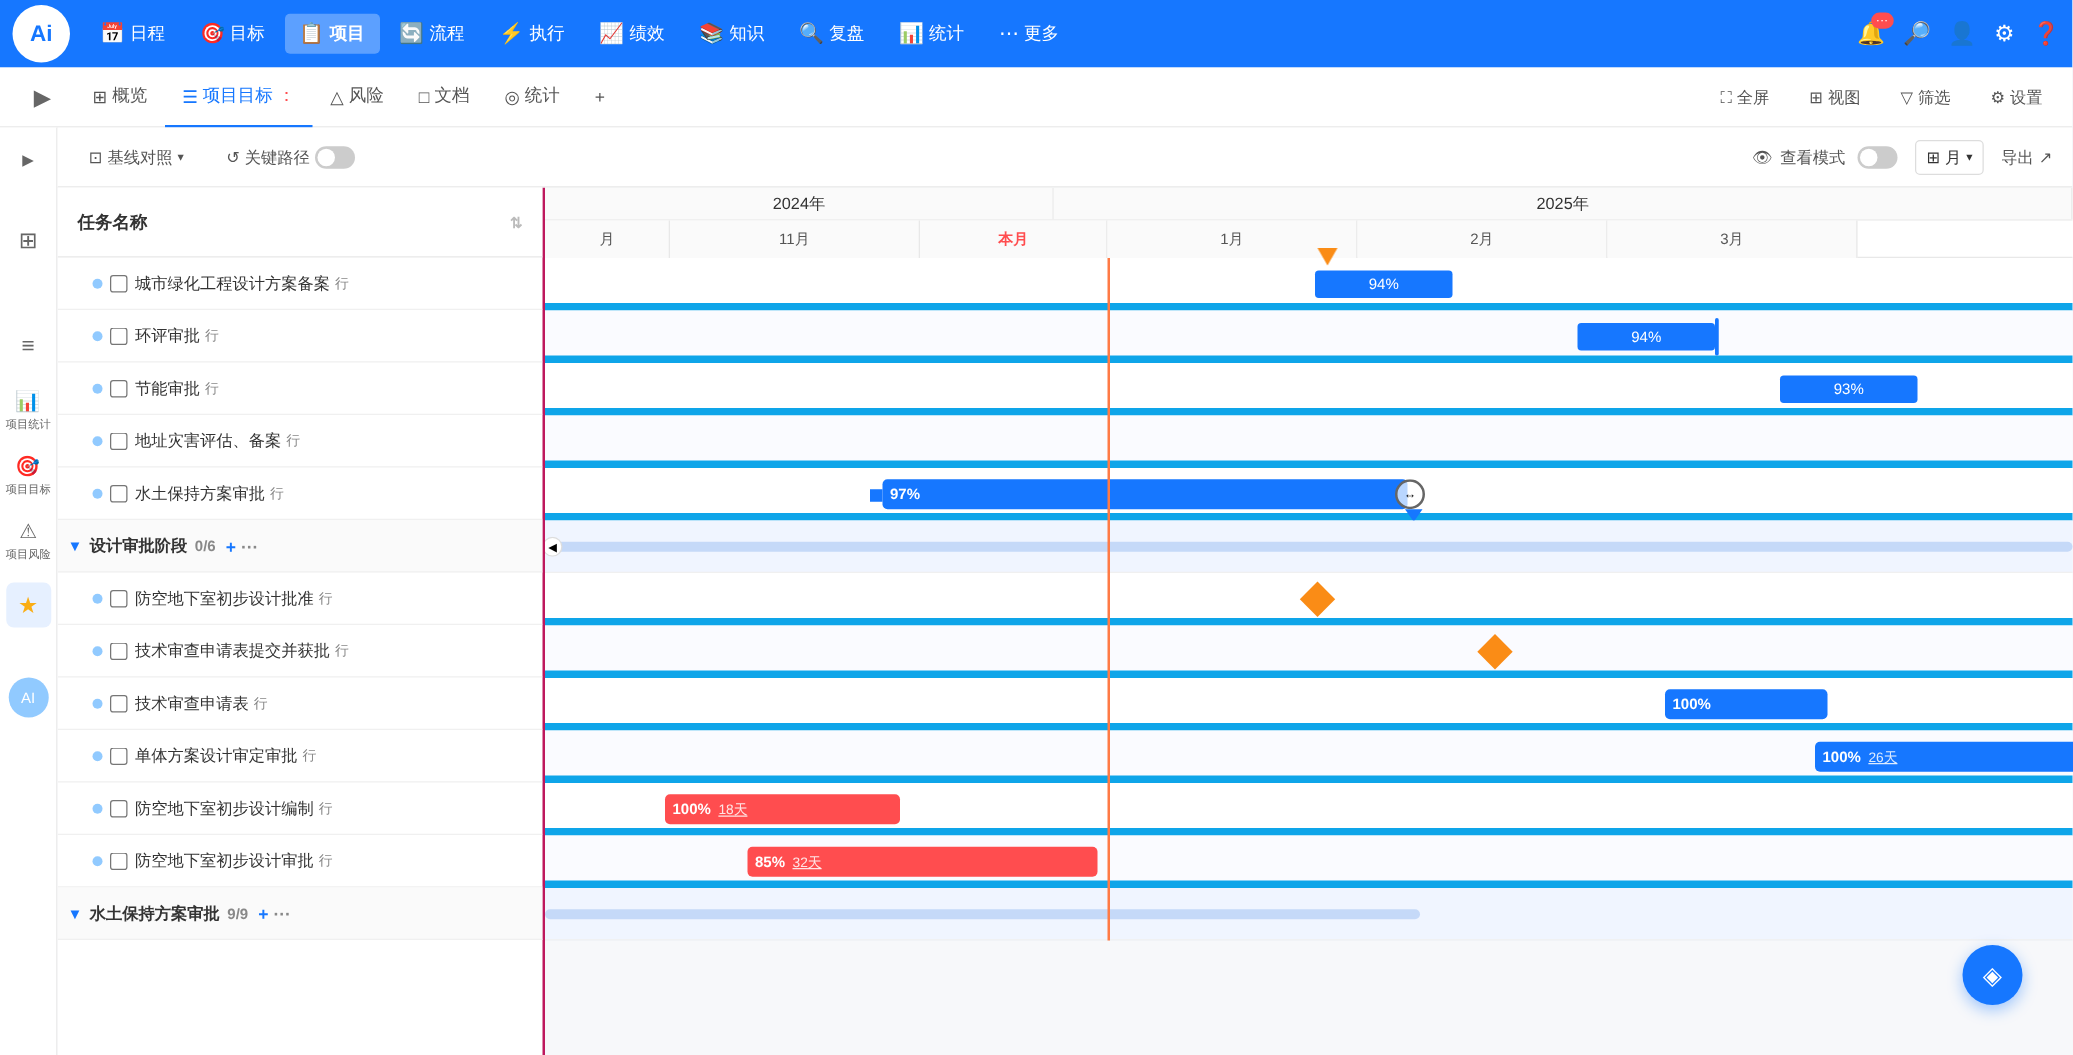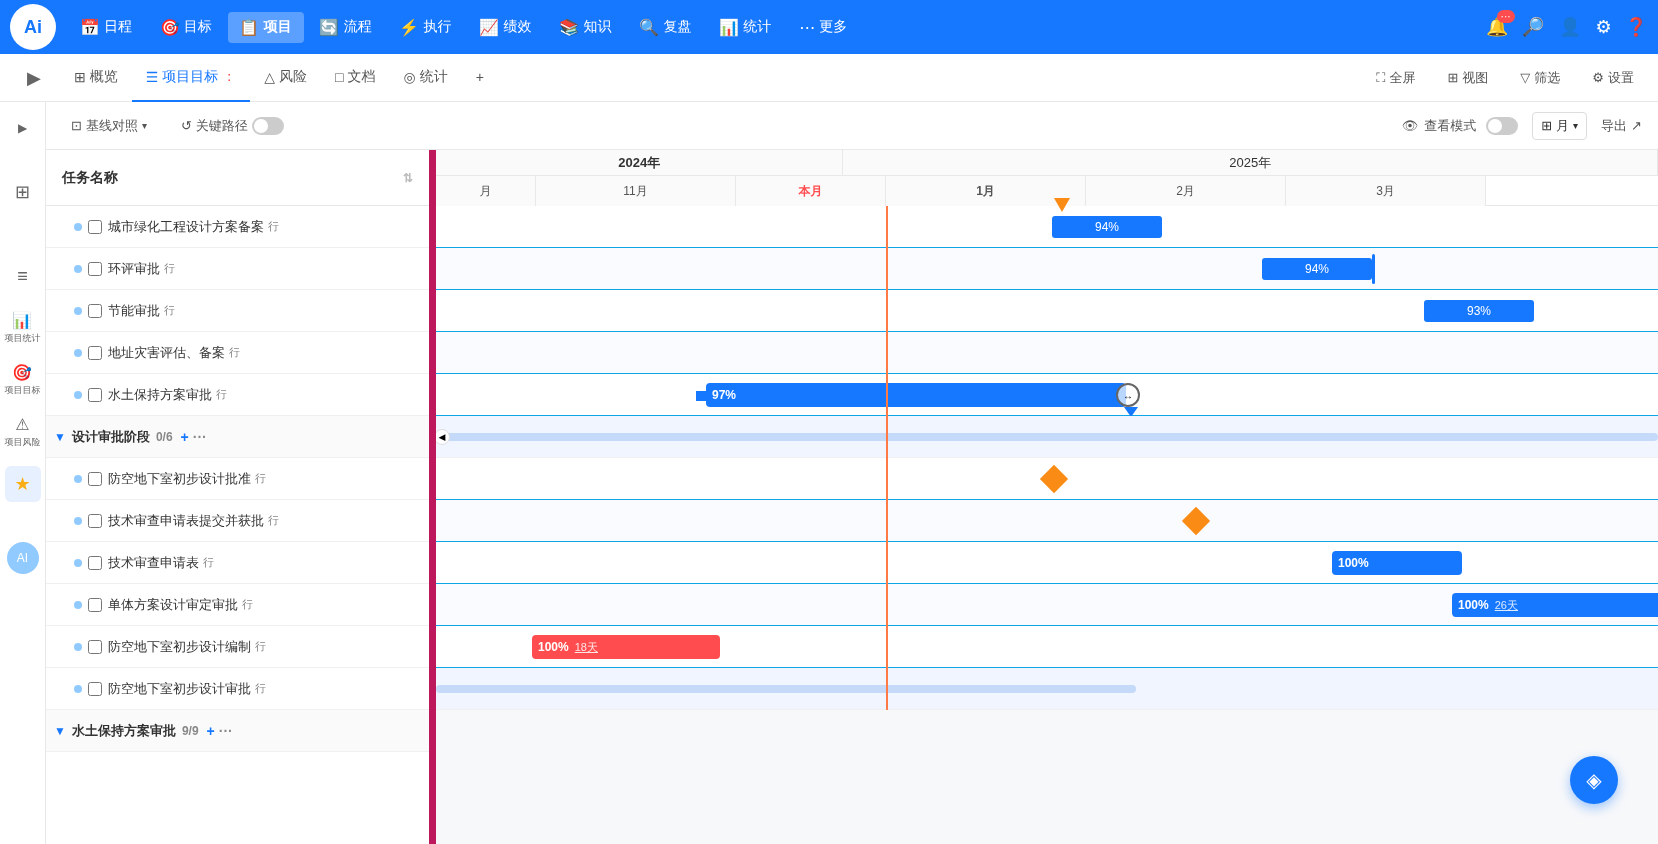--- a/index.html
+++ b/index.html
@@ -147,21 +147,21 @@
     .gantt-area {
       flex: 1;
       display: flex;
       overflow: hidden;
     }
 
     
     .task-list {
       width: 390px;
       background: #fff;
-      border-right: 7px solid #be185d;
+      border-right: 2px solid #be185d;
       overflow-y: auto;
       flex-shrink: 0;
     }
     .task-list-header {
       height: 56px;
       display: flex; align-items: center;
       padding: 0 16px;
       border-bottom: 1px solid #e8e8e8;
       font-size: 14px; font-weight: 600; color: #333;
       position: sticky; top: 0; background: #fff; z-index: 2;
@@ -230,21 +230,21 @@
       background: #fafafa;
     }
     .month-cell.current { color: #ff4d4f; font-weight: 600; }
 
     
     .gantt-rows {
       position: relative;
     }
     .gantt-row {
       height: 42px;
-      border-bottom: 1px solid #0ea5e9;
+      border-bottom: 6px solid #0ea5e9;
       position: relative;
       background: #fff;
     }
     .gantt-row:nth-child(even) { background: #fafbff; }
     .gantt-section-row {
       height: 42px;
       border-bottom: 1px solid #f0f0f0;
       background: #f0f5ff;
       position: relative;
     }
@@ -632,32 +632,32 @@
           <span style="margin-left:8px;color:#1677ff;cursor:pointer;font-size:14px;">+</span>
           <span style="margin-left:4px;color:#888;cursor:pointer;font-size:14px;">···</span>
         </div>
       </div>
 
       <div class="timeline">
         <div class="timeline-inner">
 
           <div class="timeline-header">
             <div class="year-row">
-              <div class="year-cell" style="width:450px;font-weight:bold;">
+              <div class="year-cell" style="width:450px;">
                 <span>2024年</span>
               </div>
               <div class="year-cell" style="width:900px;">
                 <span>2025年</span>
               </div>
             </div>
             <div class="month-row">
               <div class="month-cell" style="width:100px;">月</div>
               <div class="month-cell" style="width:200px;">11月</div>
               <div class="month-cell current" style="width:150px;">本月</div>
-              <div class="month-cell" style="width:200px;font-weight:bold;">1月</div>
+              <div class="month-cell" style="width:200px;">1月</div>
               <div class="month-cell" style="width:200px;">2月</div>
               <div class="month-cell" style="width:200px;">3月</div>
             </div>
           </div>
 
           <div class="gantt-rows" style="position:relative;">
 
             <div class="today-line" style="left:450px; top:0; height:100%;"></div>
 
             <div style="position:absolute;left:618px;top:-8px;width:0;height:0;border-left:8px solid transparent;border-right:8px solid transparent;border-top:14px solid #fa8c16;z-index:5;"></div>
@@ -724,20 +724,26 @@
               </div>
             </div>
 
             <div class="gantt-row">
               <div class="gantt-bar bar-red" style="left:96px;width:188px;">
                 <span class="bar-percent">100%</span>
                 <span class="bar-days">18天</span>
               </div>
             </div>
 
+            <div class="gantt-row">
+              <div class="gantt-bar bar-red" style="left:162px;width:280px;">
+                <span class="bar-percent">85%</span>
+                <span class="bar-days">32天</span>
+              </div>
+            </div>
 
             <div class="gantt-section-row">
               <div style="position:absolute;left:0;width:700px;top:17px;height:8px;background:#c5d9f8;border-radius:4px;"></div>
             </div>
 
           </div>
         </div>
       </div>
 
     </div>

